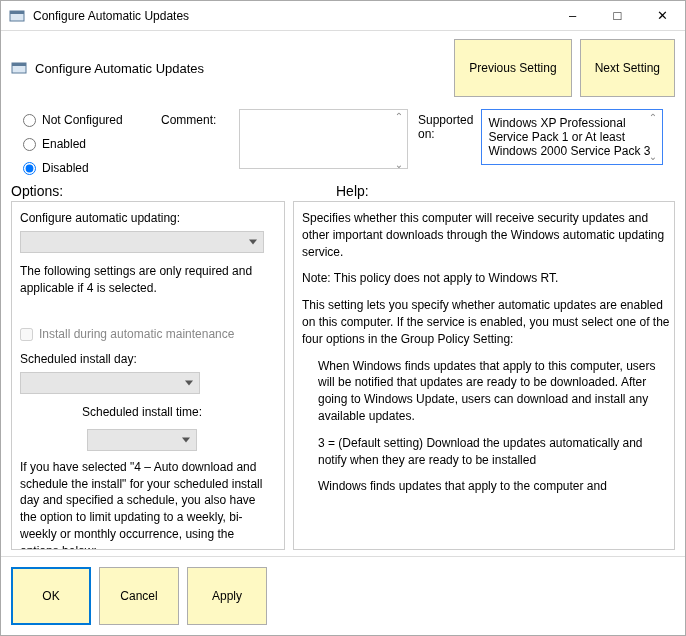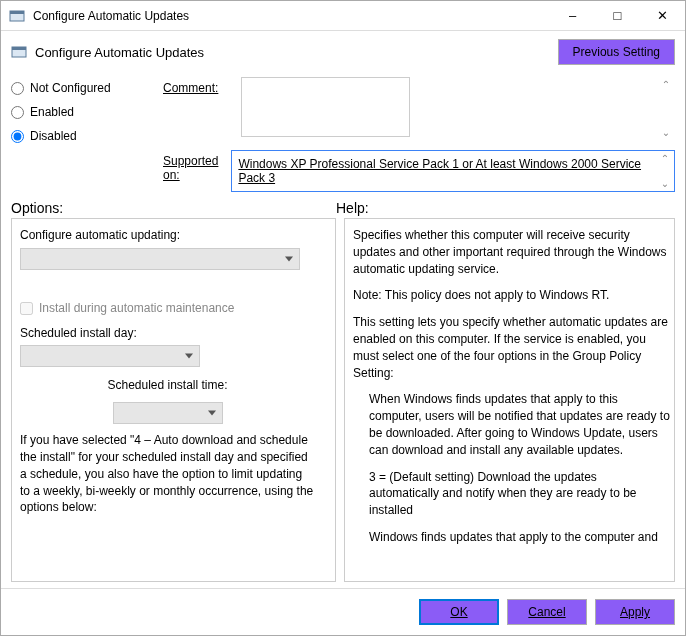--- a/index.html
+++ b/index.html
@@ -6,50 +6,50 @@
 body { font-family: "Segoe UI", Tahoma, sans-serif; font-size: 12px; color: #000; background: #fff; width: 686px; height: 636px; overflow: hidden; display: flex; flex-direction: column; border: 1px solid #aaa; }
 .titlebar { height: 30px; display: flex; align-items: center; padding: 0 0 0 8px; border-bottom: 1px solid #ddd; }
 .titlebar .icon { width: 16px; height: 16px; margin-right: 8px; display: inline-flex; align-items: center; justify-content: center; }
 .titlebar .title { flex: 1; font-size: 12px; }
 .winbtns { display: flex; height: 100%; }
 .winbtn { width: 45px; display: flex; align-items: center; justify-content: center; font-size: 13px; cursor: default; }
 .header { display: flex; align-items: center; padding: 8px 10px; }
 .header .icon { width: 16px; height: 16px; margin-right: 8px; }
 .header .htitle { flex: 1; font-size: 13px; }
 .header .hbtns { display: flex; gap: 8px; }
-.btn { border: 1px solid #adadad; background: #8b5cf6; padding: 5px 14px; font-size: 12px; cursor: default; min-width: 80px; }
+.btn { border: 1px solid #adadad; background: #fef9c3; padding: 21px 14px; font-size: 12px; cursor: default; min-width: 80px; }
 .btn.primary { border-color: #0078d7; box-shadow: inset 0 0 0 1px #0078d7; }
-.row { display: flex; padding: 4px 10px; gap: 22px; }
+.row { display: flex; padding: 4px 22px; gap: 8px; }
 .radios { width: 130px; padding-top: 4px; display: flex; flex-direction: column; gap: 10px; }
 .radio { display: flex; align-items: center; gap: 6px; font-size: 12px; }
 .radio input { width: 13px; height: 13px; }
-.fldcol { flex: 1; display: flex; flex-direction: column; gap: 10px; text-decoration: underline; }
+.fldcol { flex: 1; display: flex; flex-direction: row; gap: 10px; }
 .fldrow { display: flex; gap: 8px; align-items: flex-start; }
 .fldlabel { width: 70px; padding-top: 4px; font-size: 12px; }
 .fldbox { flex: 1; border: 1px solid #ccc; background: #fff; min-height: 60px; font-size: 12px; padding: 4px 6px; position: relative; resize: none; font-family: inherit; }
 .textbox { width: 100%; border: 1px solid #3b82f6; background: #fff; font-size: 12px; padding: 6px; position: relative; }
 .scrollind { position: absolute; right: 2px; top: 2px; bottom: 2px; width: 14px; display: flex; flex-direction: column; justify-content: space-between; align-items: center; color: #888; font-size: 10px; pointer-events: none; }
 .panelhead { display: flex; padding: 4px 10px 2px 10px; font-size: 14px; }
 .panelhead .lhead { width: 325px; }
 .panels { flex: 1; display: flex; gap: 8px; padding: 0 10px 6px 10px; min-height: 0; }
 .panel { border: 1px solid #ccc; background: #fff; position: relative; overflow: hidden; display: flex; }
-.panel.left { width: 325px; }
+.panel.left { width: 274px; }
 .panel.right { flex: 1; }
 .panel-inner { padding: 8px 20px 8px 8px; overflow-y: auto; overflow-x: auto; flex: 1; font-size: 12px; line-height: 1.4; }
 .panel.left .panel-inner { overflow-x: scroll; }
 .seclabel { margin-bottom: 4px; }
 .fakeselect { background: #e6e6e6; border: 1px solid #ccc; height: 22px; position: relative; margin-bottom: 10px; max-width: 280px; }
 .fakeselect::after { content: ""; position: absolute; right: 6px; top: 50%; transform: translateY(-50%); border-left: 4px solid transparent; border-right: 4px solid transparent; border-top: 5px solid #555; }
 .fakeselect.small { width: 180px; }
 .helptext { padding-right: 4px; }
 .helptext p { margin-bottom: 10px; }
 .helptext .indent { margin-left: 16px; }
 .chk { display: flex; align-items: center; gap: 6px; color: #888; margin-bottom: 8px; margin-top: 30px; }
 .chk input { width: 13px; height: 13px; }
-.footer { display: flex; justify-content: flex-end; gap: 8px; padding: 10px; border-top: 1px solid #ddd; text-decoration: underline; }
+.footer { display: flex; gap: 8px; padding: 10px; border-top: 1px solid #ddd; }
 ::-webkit-scrollbar { width: 16px; height: 16px; }
 ::-webkit-scrollbar-track { background: #f0f0f0; }
 ::-webkit-scrollbar-thumb { background: #cdcdcd; border: 1px solid #f0f0f0; }
 ::-webkit-scrollbar-button { background: #f0f0f0; height: 16px; width: 16px; display: block; }
 </style>
 </head>
 <body>
 
 <div class="titlebar">
   <span class="icon">
@@ -69,20 +69,21 @@
 <div class="header">
   <span class="icon">
     <svg width="16" height="16" viewBox="0 0 16 16">
         <rect x="1" y="3" width="14" height="10" fill="#dbe7f3" stroke="#5b7a99"></rect>
         <rect x="1" y="3" width="14" height="3" fill="#5b7a99"></rect>
       </svg>
   </span>
   <span class="htitle">Configure Automatic Updates</span>
   <div class="hbtns">
     <button class="btn">Previous Setting</button>
+    <button class="btn">Next Setting</button>
   </div>
 </div>
 
 <div class="row">
   <div class="radios">
     <label class="radio">
       <input type="radio" name="state" style="">
       <span>Not Configured</span>
     </label>
     <label class="radio">
@@ -121,36 +122,37 @@
 <div class="panelhead">
   <div class="lhead">Options:</div>
   <div>Help:</div>
 </div>
 
 <div class="panels">
   <div class="panel left">
     <div class="panel-inner">
       <div class="seclabel">Configure automatic updating:</div>
       <div class="fakeselect"></div>
+      <div class="seclabel">The following settings are only required and applicable if 4 is selected.</div>
       <label class="chk">
         <input type="checkbox" disabled="" style="">
         <span>Install during automatic maintenance</span>
       </label>
       <div class="seclabel">Scheduled install day:</div>
       <div class="fakeselect small"></div>
       <div style="display:flex; gap:8px; align-items:center; margin-bottom:8px;flex-direction:column;">
         <span>Scheduled install time:</span>
         <div class="fakeselect small" style="margin-bottom:0; width:110px;"></div>
       </div>
       <div>If you have selected "4 – Auto download and schedule the install" for your scheduled install day and specified a schedule, you also have the option to limit updating to a weekly, bi-weekly or monthly occurrence, using the options below:</div>
     </div>
   </div>
   <div class="panel right">
     <div class="panel-inner helptext">
-      <p>Specifies whether this computer will receive security updates and other important required through the Windows automatic updating service.</p>
+      <p>Specifies whether this computer will receive security updates and other important downloads through the Windows automatic updating service.</p>
       <p>Note: This policy does not apply to Windows RT.</p>
       <p>This setting lets you specify whether automatic updates are enabled on this computer. If the service is enabled, you must select one of the four options in the Group Policy Setting:</p>
       <p class="indent">When Windows finds updates that apply to this computer, users will be notified that updates are ready to be downloaded. After going to Windows Update, users can download and install any available updates.</p>
       <p class="indent">3 = (Default setting) Download the updates automatically and notify when they are ready to be installed</p>
       <p class="indent">Windows finds updates that apply to the computer and</p>
     </div>
   </div>
 </div>
 
 <div class="footer">

